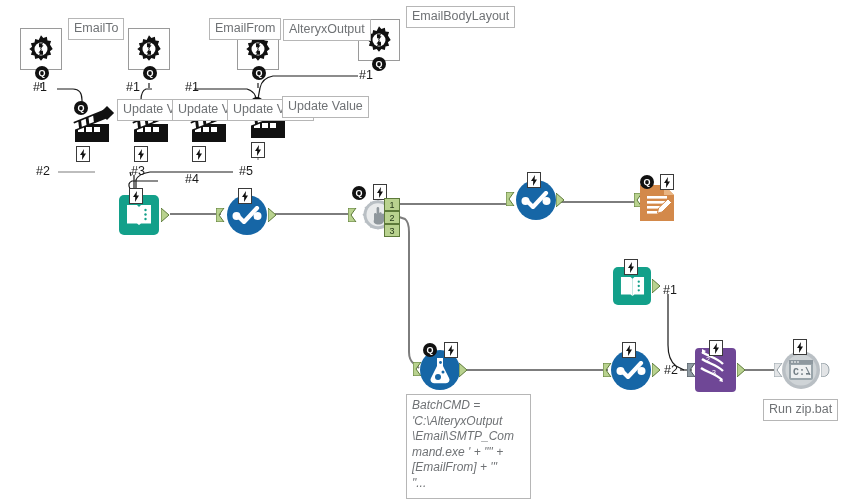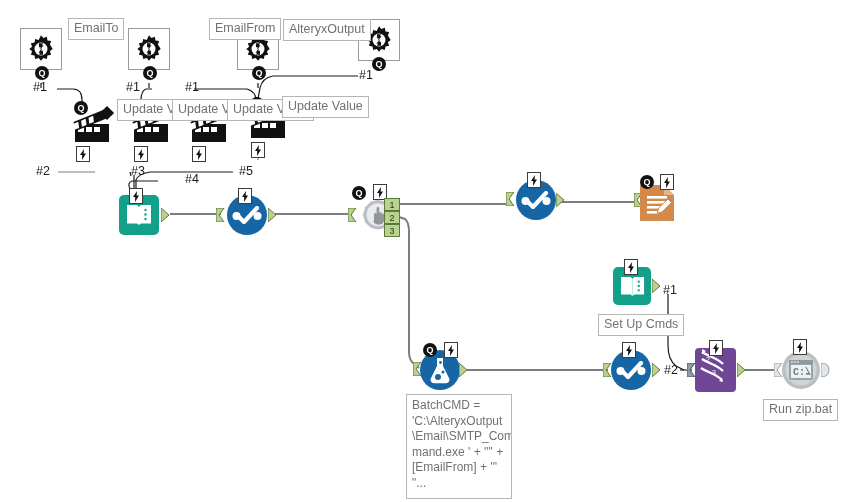--- a/index.html
+++ b/index.html
@@ -476,30 +476,30 @@
     </svg>
   <div class="badge-lt" style="left:793px;top:339px;">
     <svg width="8" height="11" viewBox="0 0 8 11">
         <path d="M5 0L1 6h2.2L3 11 7 4.6H4.6z" fill="#111"></path>
       </svg>
   </div>
 
   <div class="lbl" style="left:68px;top:18px;">EmailTo</div>
   <div class="lbl" style="left:179px;top:18px;margin-left:30px;">EmailFrom</div>
   <div class="lbl" style="left:283px;top:19px;">AlteryxOutput</div>
+  <div class="lbl" style="left:406px;top:6px;">EmailBodyLayout</div>
 
   <div class="lbl" style="left:117px;top:99px;">Update Value</div>
   <div class="lbl" style="left:172px;top:99px;">Update Value</div>
   <div class="lbl" style="left:227px;top:99px;">Update Value</div>
   <div class="lbl" style="left:282px;top:96px;">Update Value</div>
 
-  <div class="lbl" style="left:598px;top:314px;">Set Up Cmds</div>
   <div class="lbl" style="left:763px;top:399px;">Run zip.bat</div>
 
-  <div class="comment" style="left:406px;top:394px;width:106px;height:105px;">BatchCMD =
+  <div class="comment" style="left:406px;top:394px;width:125px;height:105px;font-style:italic;">BatchCMD =
 'C:\AlteryxOutput
 \Email\SMTP_Com
 mand.exe ' + '"' +
 [EmailFrom] + '"
 "...</div>
 
   <div class="cnum" style="left:33px;top:80px;">#1</div>
   <div class="cnum" style="left:126px;top:80px;">#1</div>
   <div class="cnum" style="left:185px;top:80px;">#1</div>
   <div class="cnum" style="left:359px;top:68px;">#1</div>

